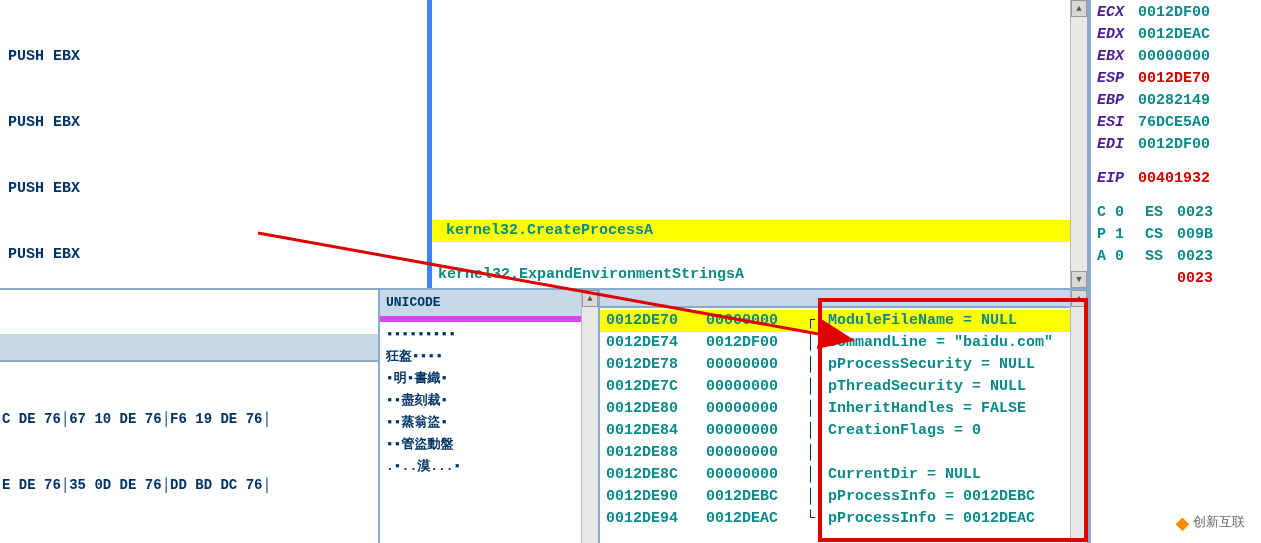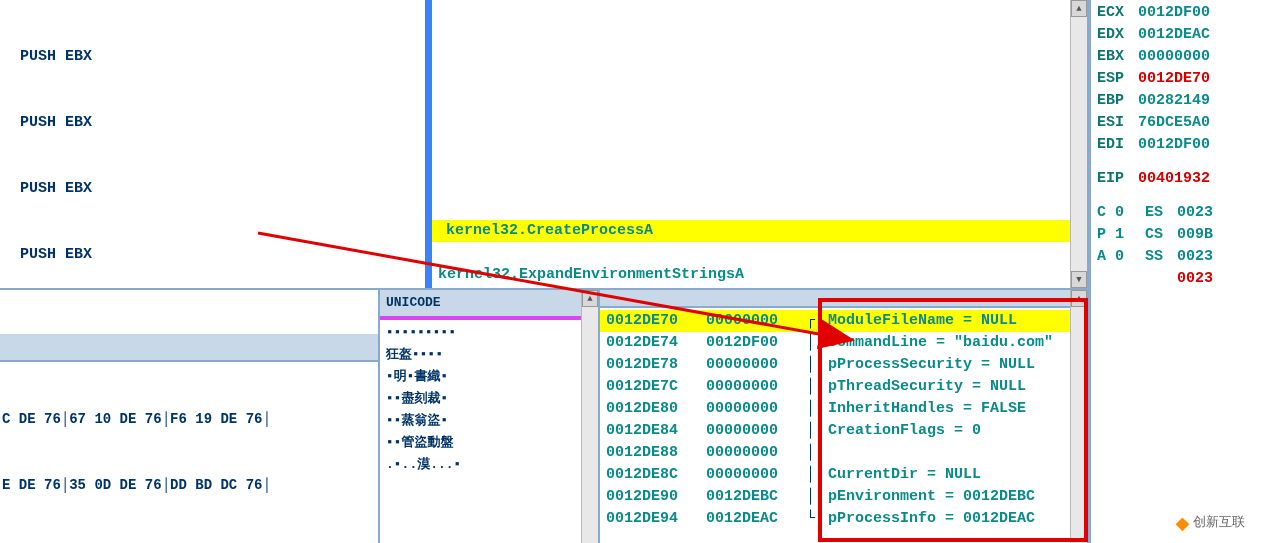--- a/index.html
+++ b/index.html
@@ -28,25 +28,25 @@
     border-right: 2px solid #88aacc;
   }
   .disasm {
     display: flex;
     flex-direction: row;
     height: 290px;
     border-bottom: 2px solid #88aacc;
   }
   .disasm-code {
     width: 432px;
-    padding: 2px 20px;
+    padding: 2px 8px;
     line-height: 22px;
     white-space: pre;
     overflow: hidden;
-    border-right: 7px solid #3b82f6;
+    border-right: 5px solid #3b82f6;
   }
   .disasm-info {
     flex: 1;
     padding: 2px 6px;
     line-height: 22px;
     color: #0b8a8a;
     position: relative;
   }
   .disasm-info .yellow-row {
     position: absolute;
@@ -114,21 +114,21 @@
   .unicode-col {
     width: 220px;
     border-left: 2px solid #88aacc;
     line-height: 22px;
     font-size: 13px;
     padding: 0;
   }
   .unicode-col .hdr {
     background: #c8d8e8;
     padding: 2px 6px;
-    border-bottom: 4px solid #d946ef;
+    border-bottom: 6px solid #d946ef;
     color: #003366;
   }
   .unicode-col .body {
     padding: 2px 6px;
     color: #003366;
     white-space: pre;
     line-height: 22px;
   }
   .stack-pane {
     flex: 1;
@@ -154,21 +154,21 @@
   
   .reg-pane {
     width: 172px;
     min-width: 172px;
     border-left: 2px solid #88aacc;
     padding: 2px 6px;
     line-height: 22px;
     position: relative;
   }
   .reg-row { display: flex; gap: 6px; }
-  .reg-row .name { width: 35px; color: #0f766e; }
+  .reg-row .name { width: 35px; color: #4c1d95; font-style: italic; }
   .reg-row .val  { color: #0b8a8a; }
   .reg-row .red  { color: #d40000; }
   .reg-flags { margin-top: 12px; }
   .flag-row { display: flex; gap: 4px; color: #0b8a8a; }
   .flag-row .n { width: 14px; }
   .flag-row .v { width: 14px; }
   .flag-row .sg { width: 28px; }
   .flag-row .sv { width: 40px; }
   .flag-row .red { color: #d40000; }
   
@@ -300,21 +300,21 @@
             <div class="stack-row">
               <span class="addr">0012DE8C</span>
               <span class="val">00000000</span>
               <span class="sep">│</span>
               <span class="desc">CurrentDir = NULL</span>
             </div>
             <div class="stack-row">
               <span class="addr">0012DE90</span>
               <span class="val">0012DEBC</span>
               <span class="sep">│</span>
-              <span class="desc">pEnvironment = 0012DEBC</span>
+              <span class="desc">pProcessInfo = 0012DEBC</span>
             </div>
             <div class="stack-row">
               <span class="addr">0012DE94</span>
               <span class="val">0012DEAC</span>
               <span class="sep">└</span>
               <span class="desc">pProcessInfo = 0012DEAC</span>
             </div>
           </div>
         <div class="scrollbar">
           <div class="btn">▲</div>

